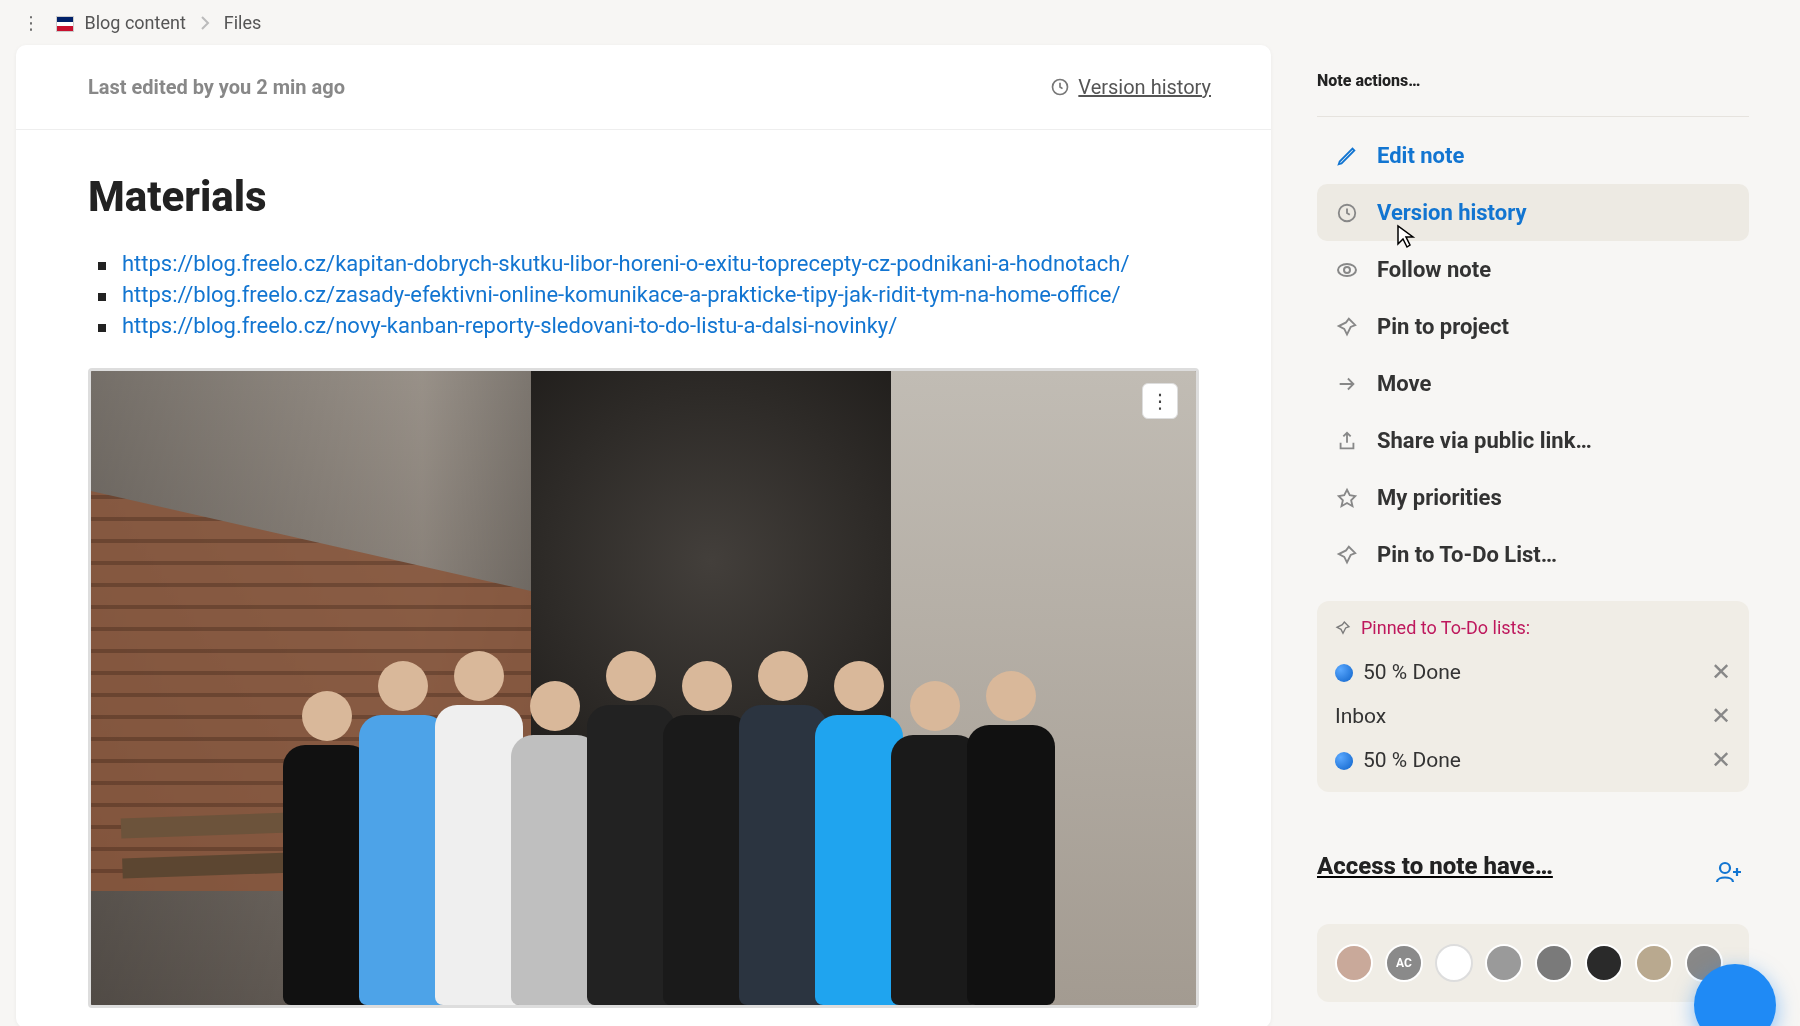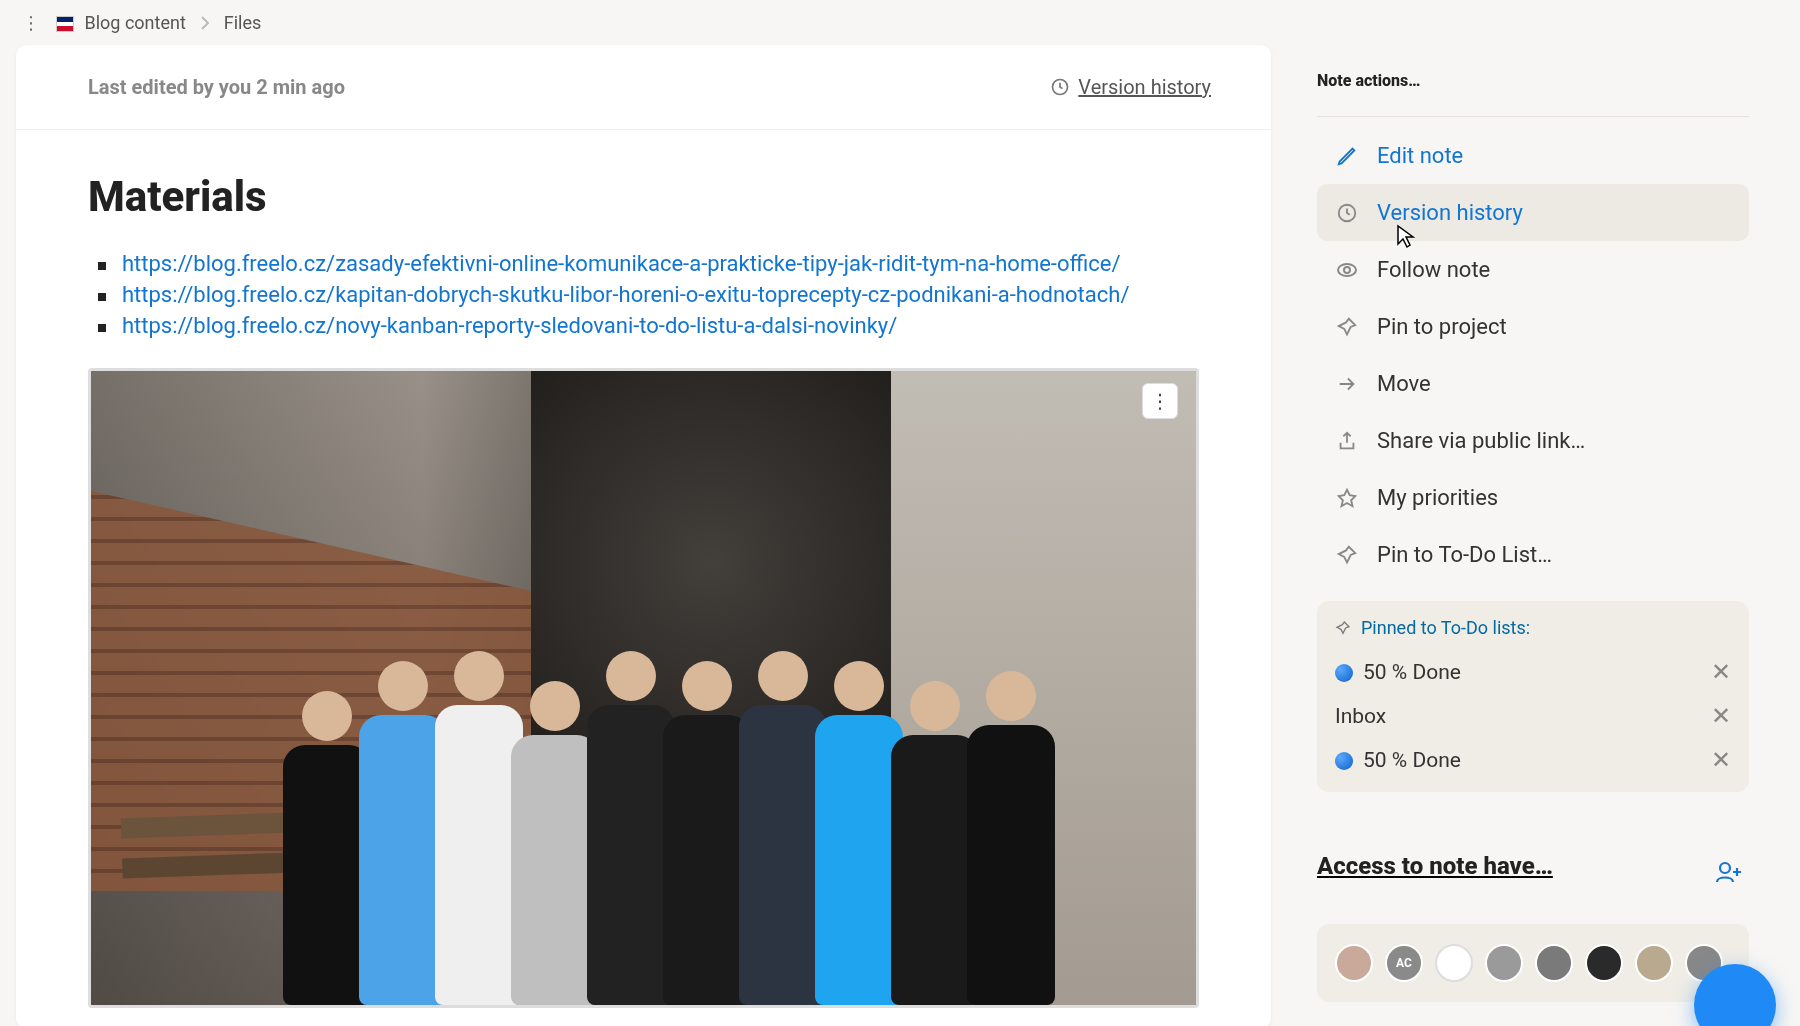--- a/index.html
+++ b/index.html
@@ -226,20 +226,21 @@
   margin-bottom: 12px;
   padding: 14px 0;
 }
 .sidebar hr {
   border: none;
   border-top: 1px solid #e6e3de;
   margin: 0 0 10px 0;
 }
 .action-list {
   list-style: none;
+  font-weight: bold;
 }
 .action-list li {
   display: flex;
   align-items: center;
   gap: 18px;
   padding: 16px 18px;
   border-radius: 10px;
   font-size: 22px;
   color: #333;
   cursor: pointer;
@@ -271,21 +272,21 @@
   pointer-events: none;
 }
 
 .pinned-box {
   background: #f0ede6;
   border-radius: 12px;
   padding: 16px 18px 10px 18px;
   margin-top: 18px;
 }
 .pinned-box .pbh {
-  color: #0369a1;
+  color: #be185d;
   font-size: 18px;
   display: flex;
   align-items: center;
   gap: 10px;
   margin-bottom: 12px;
 }
 .pinned-row {
   display: flex;
   align-items: center;
   justify-content: space-between;
@@ -388,22 +389,22 @@
               <circle cx="12" cy="12" r="9" stroke="#777" stroke-width="2" fill="none"></circle>
               <path d="M12 7 V12 L15 14" stroke="#777" stroke-width="2" fill="none"></path>
             </svg>
         </span>
         <span>Version history</span>
       </span>
     </div>
     <div class="card-body">
       <h1>Materials</h1>
       <ul>
+        <li><a>https://blog.freelo.cz/kapitan-dobrych-skutku-libor-horeni-o-exitu-toprecepty-cz-podnikani-a-hodnotach/</a></li>
         <li><a>https://blog.freelo.cz/zasady-efektivni-online-komunikace-a-prakticke-tipy-jak-ridit-tym-na-home-office/</a></li>
-        <li><a>https://blog.freelo.cz/kapitan-dobrych-skutku-libor-horeni-o-exitu-toprecepty-cz-podnikani-a-hodnotach/</a></li>
         <li><a>https://blog.freelo.cz/novy-kanban-reporty-sledovani-to-do-listu-a-dalsi-novinky/</a></li>
       </ul>
       <div class="image-frame">
         <div class="img-menu">⋮</div>
         <div class="photo-bg"></div>
         <div class="wall-right"></div>
         <div class="dark-corridor"></div>
         <div class="brick"></div>
         <div class="plank"></div>
         <div class="people">

